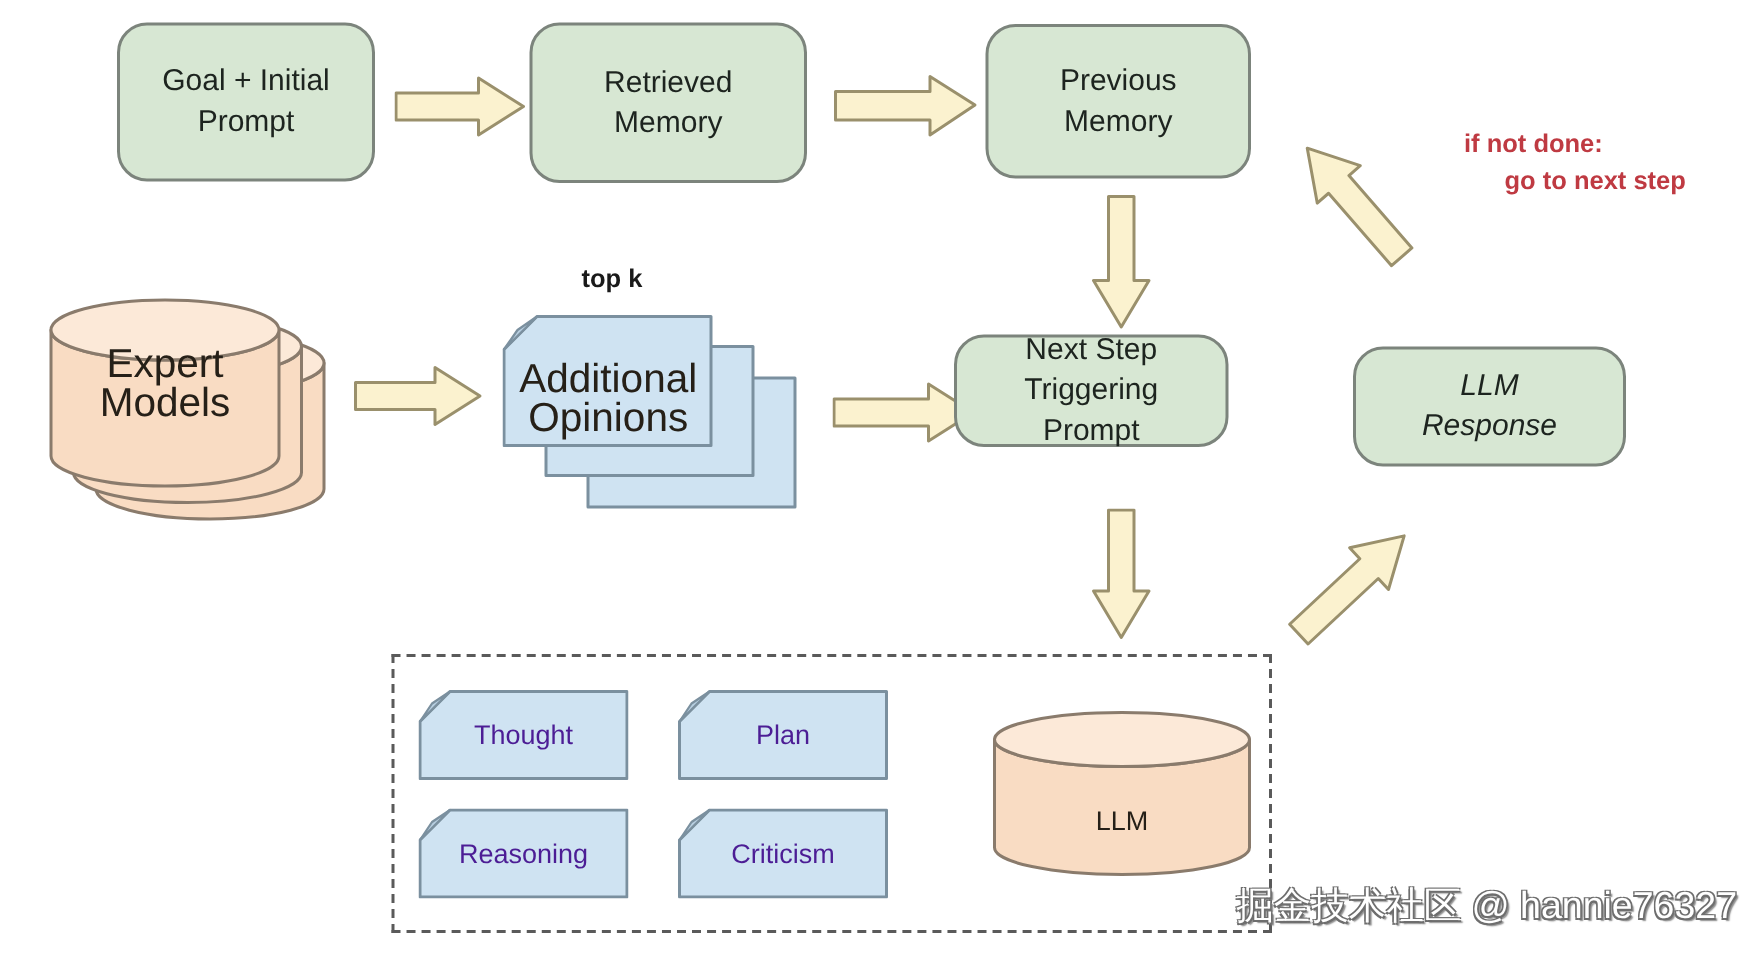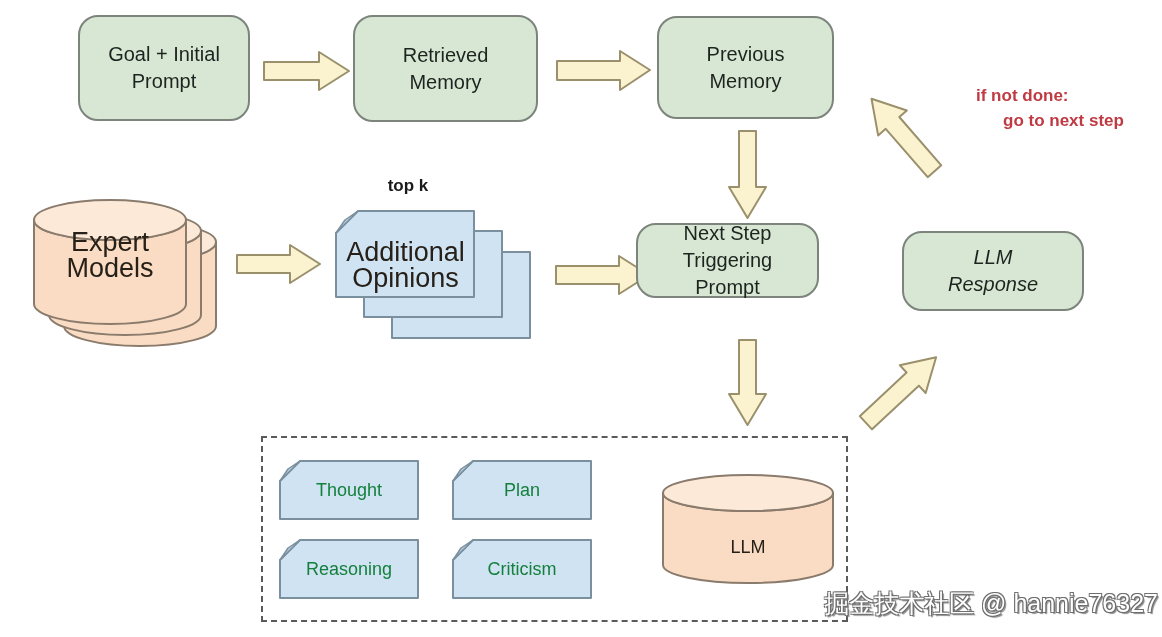--- a/index.html
+++ b/index.html
@@ -18,21 +18,21 @@
   
   .arrow{position:absolute;}
   .arrow polygon{fill:#fbf2cf;stroke:#9a906c;stroke-width:2;stroke-linejoin:round;}
   
   .cyl-body{fill:#f9dcc3;stroke:#8a7b6c;stroke-width:2;stroke-linejoin:round;}
   .cyl-top{fill:#fce9d8;stroke:#8a7b6c;stroke-width:2;}
   
   .note{fill:#cfe3f2;stroke:#7b909f;stroke-width:2;stroke-linejoin:round;}
   .note-fold{fill:#b8cfe1;stroke:#7b909f;stroke-width:1.5;stroke-linejoin:round;}
   .card-lbl{position:absolute;display:flex;align-items:center;justify-content:center;
-    font-size:18px;color:#15803d;text-align:center;border-radius:24px;}
+    font-size:18px;color:#4c1d95;text-align:center;border-radius:24px;}
   .shape-lbl{position:absolute;display:flex;align-items:center;justify-content:center;
     font-size:27px;line-height:26px;color:#262018;text-align:center;}
   
   .dashed-box{position:absolute;border:2px dashed #5a5a5a;box-sizing:border-box;background:transparent;}
   
   .topk{position:absolute;font-size:17px;font-weight:bold;color:#1a1a1a;text-align:center;}
   .rednote{position:absolute;font-size:17px;font-weight:bold;color:#bf3a42;line-height:25px;white-space:nowrap;}
   .rednote .indent{display:block;padding-left:27px;}
   .watermark{
     position:absolute;font-size:25px;font-weight:normal;color:#ffffff;text-align:right;white-space:nowrap;

